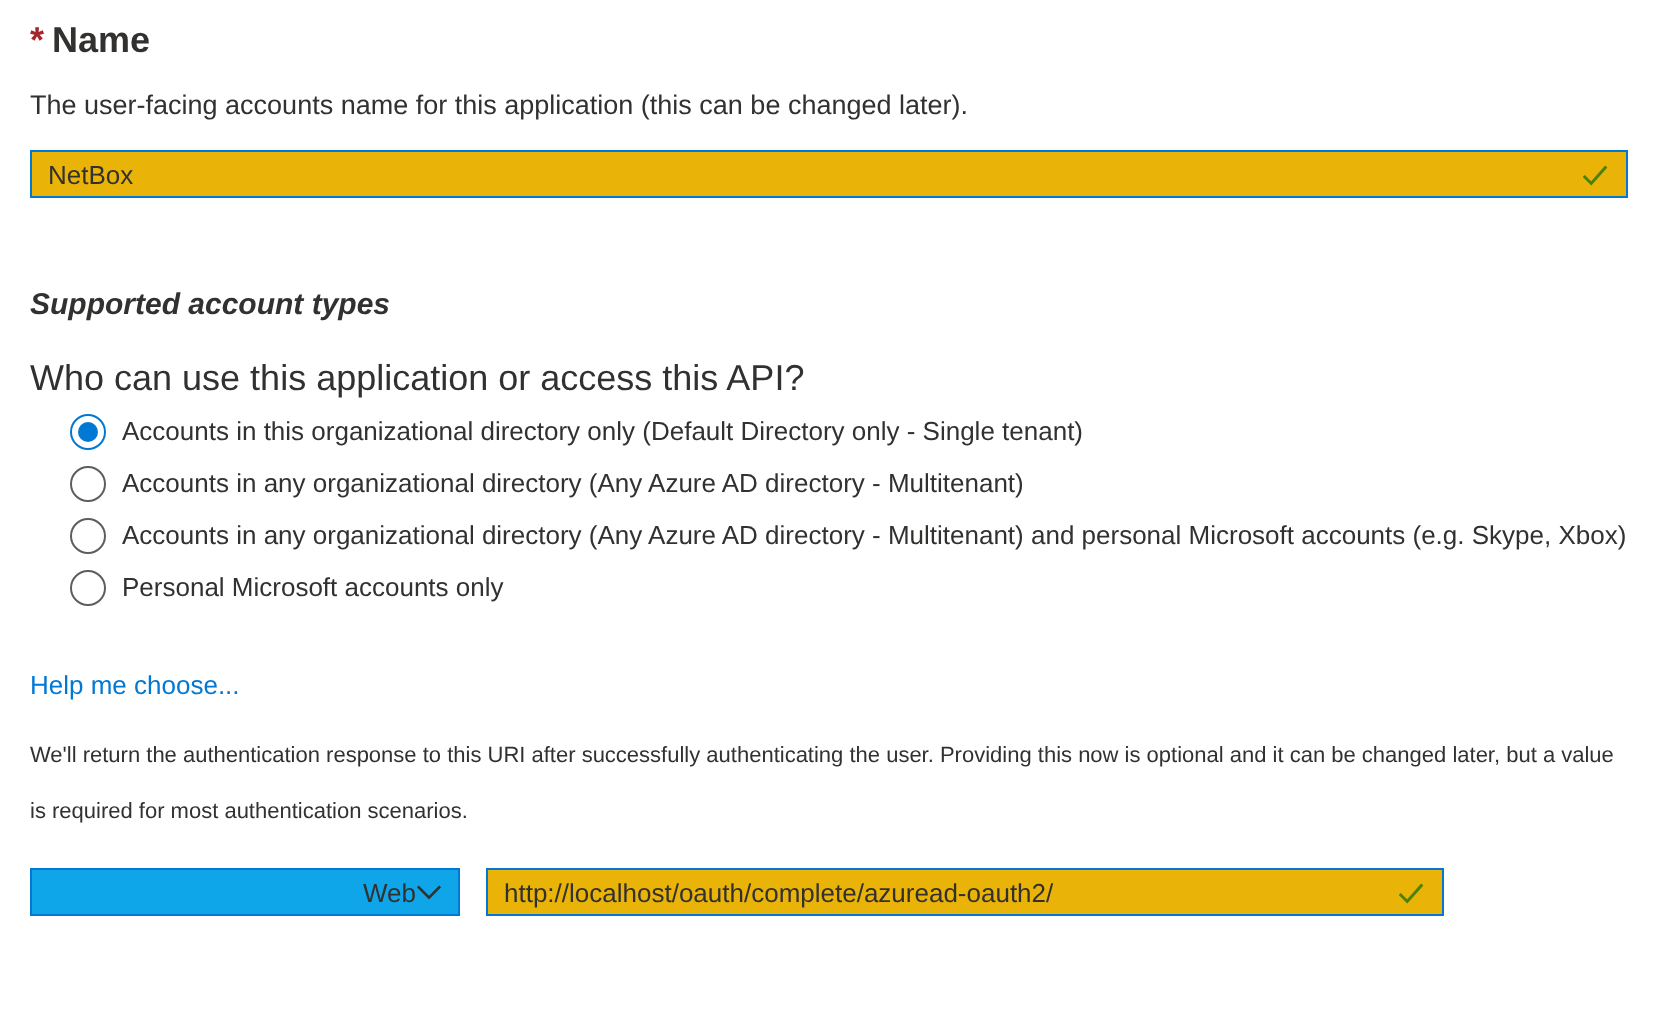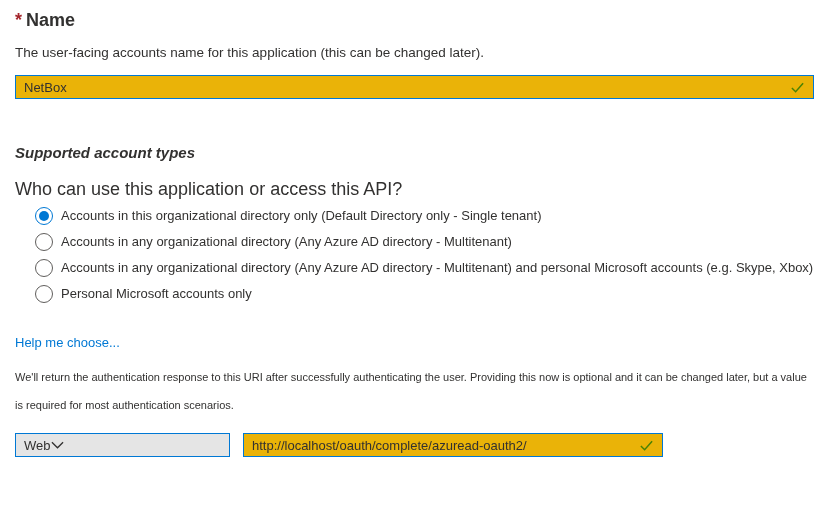--- a/index.html
+++ b/index.html
@@ -112,28 +112,28 @@
     display: flex;
     align-items: center;
     gap: 13px;
   }
   .dropdown {
     width: 215px;
     height: 24px;
     border: 1px solid #0078d4;
     display: flex;
     align-items: center;
-    justify-content: flex-start;
+    justify-content: flex-end;
     padding: 0 8px;
-    background: #e5e5e5;
+    background: #0ea5e9;
     cursor: pointer;
   }
   .dropdown .value { font-size: 13px; color: #323130; }
   .uri-input {
-    width: 420px;
+    width: 479px;
     margin-top: 0;
   }
 
   .icon { display: inline-flex; align-items: center; }
 </style>
 </head>
 <body>
 
 <div class="page">
 

